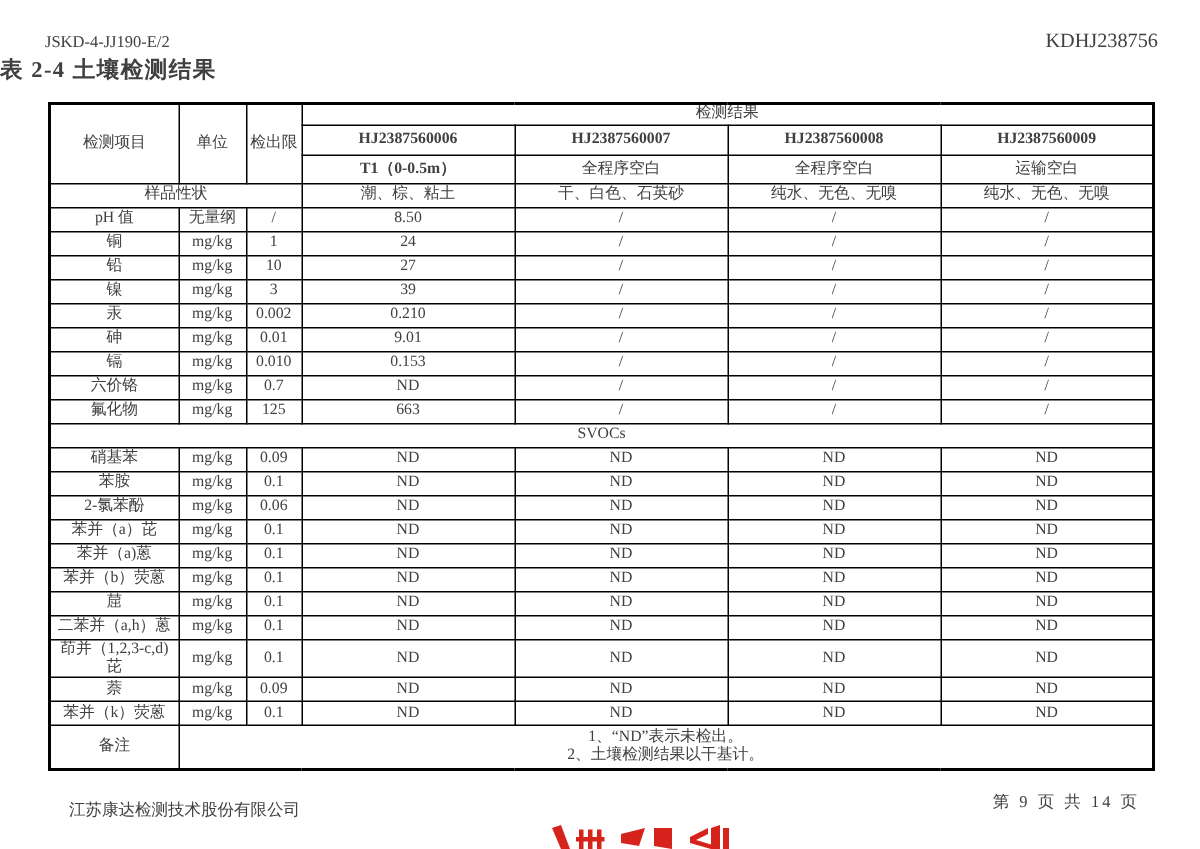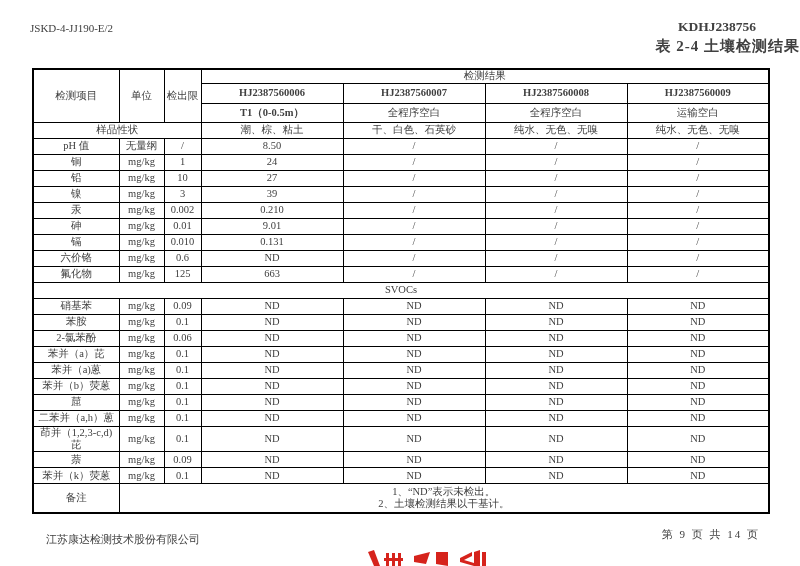--- a/index.html
+++ b/index.html
@@ -1,22 +1,22 @@
 <!DOCTYPE html>
 <html><head>
 <meta charset="utf-8">
 <style>
   html,body{margin:0;padding:0;background:#ffffff;}
   .page{
     position:relative;width:800px;height:566px;background:#ffffff;overflow:hidden;
     font-family:"Liberation Serif","DejaVu Serif",serif;color:#404040;
   }
   .doc-code{position:absolute;left:30px;top:22px;font-size:11px;}
-  .report-no{position:absolute;right:44px;top:19px;font-size:13.5px;font-weight:bold;}
-  .doc-title{position:absolute;left:0;top:37px;width:100%;text-align:right;
+  .report-no{position:absolute;right:28px;top:19px;font-size:13.5px;}
+  .doc-title{position:absolute;left:0;top:37px;width:100%;text-align:left;
     font-size:15px;font-weight:bold;letter-spacing:1px;}
   table.report{
     position:absolute;left:32px;top:68px;width:736px;
     border-collapse:collapse;table-layout:fixed;
     border:2px solid #000;
   }
   table.report td{
     border:1px solid #000;text-align:center;vertical-align:middle;
     font-size:10.5px;line-height:1.15;height:15px;padding:0 2px;overflow:hidden;
     font-family:"Liberation Serif","DejaVu Serif",serif;
@@ -132,29 +132,29 @@
           <td>0.01</td>
           <td>9.01</td>
           <td>/</td>
           <td>/</td>
           <td>/</td>
         </tr>
         <tr>
           <td>镉</td>
           <td>mg/kg</td>
           <td>0.010</td>
-          <td>0.131</td>
+          <td>0.153</td>
           <td>/</td>
           <td>/</td>
           <td>/</td>
         </tr>
         <tr>
           <td>六价铬</td>
           <td>mg/kg</td>
-          <td>0.6</td>
+          <td>0.7</td>
           <td>ND</td>
           <td>/</td>
           <td>/</td>
           <td>/</td>
         </tr>
         <tr>
           <td>氟化物</td>
           <td>mg/kg</td>
           <td>125</td>
           <td>663</td>

